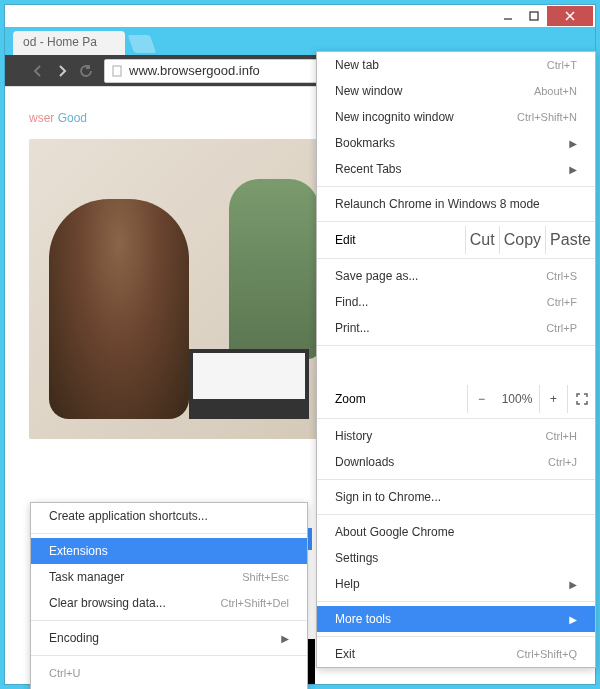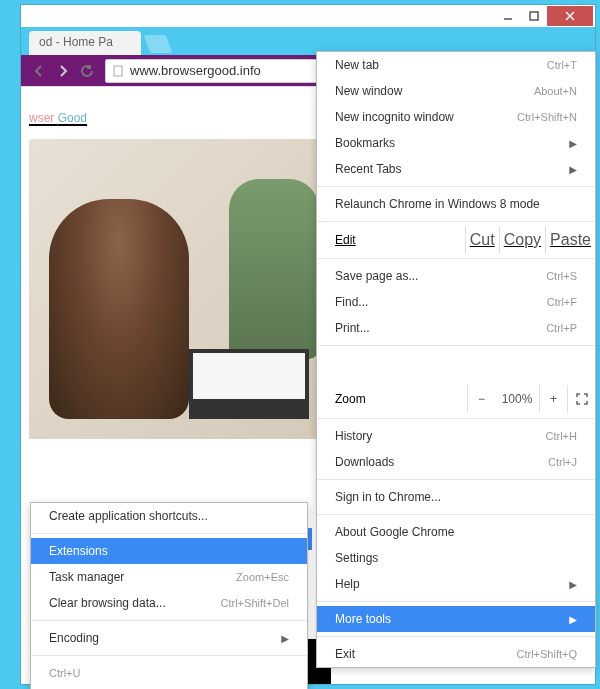--- a/index.html
+++ b/index.html
@@ -1,48 +1,48 @@
 <!DOCTYPE html>
 <html><head>
 <meta charset="utf-8">
 <style>
 *{margin:0;padding:0;box-sizing:border-box;font-family:"Segoe UI",Arial,sans-serif;font-size:12px;}
 body{background:#4dc8ef;width:600px;height:689px;position:relative;overflow:hidden;}
-.window{position:absolute;left:4px;top:4px;right:4px;bottom:4px;background:#fff;border:1px solid #4aa8cc;margin-left:16px;}
+.window{position:absolute;left:4px;top:4px;right:4px;bottom:4px;background:#fff;border:1px solid #4aa8cc;}
 .titlebar{height:22px;background:#fff;display:flex;justify-content:flex-end;align-items:center;padding-right:2px;}
 .tbtn{width:26px;height:20px;display:flex;align-items:center;justify-content:center;color:#555;}
 .tbtn svg{stroke:currentColor;}
 .close-btn{background:#c75050;color:#fff;width:46px;}
 .tabstrip{height:28px;background:#4dc8ef;display:flex;align-items:flex-end;padding-left:8px;}
 .tab{background:#f2f2f2;height:24px;padding:4px 28px 4px 10px;border-radius:4px 4px 0 0;max-width:120px;overflow:hidden;white-space:nowrap;color:#666;position:relative;font-size:11px;}
 .newtab{width:22px;height:18px;background:#85d9f4;margin-left:6px;margin-bottom:2px;transform:skewX(20deg);border-radius:2px;}
-.toolbar{height:32px;display:flex;align-items:center;padding:0 6px;border-bottom:1px solid #ddd;background:#701a75;}
+.toolbar{height:32px;display:flex;align-items:center;padding:0 21px;border-bottom:1px solid #ddd;background:#404040;}
 .navbtn{width:24px;height:24px;display:flex;align-items:center;justify-content:center;color:#888;}
 .omnibox{flex:1;height:24px;border:1px solid #ccc;border-radius:2px;background:#fff;display:flex;align-items:center;padding:0 6px;margin:0 6px;}
 .omnibox .url{flex:1;color:#333;font-size:13px;}
 .menubtn{width:28px;height:26px;border:1px solid #b0b0b0;border-radius:2px;background:#f0f0f0;display:flex;align-items:center;justify-content:center;margin-left:4px;}
 .content{position:relative;height:calc(100% - 82px);background:#fff;overflow:hidden;}
-.hero{position:absolute;left:8px;top:10px;width:300px;text-decoration:underline;}
+.hero{position:absolute;left:24px;top:10px;width:300px;}
 .logo{font-size:28px;font-weight:300;color:#e89090;margin-bottom:10px;}
 .logo .g{color:#6ab3d4;}
 .photo{width:320px;height:300px;background:linear-gradient(135deg,#e8e0d5 0%,#d4c9b8 100%);position:relative;border-radius:2px;overflow:hidden;}
 .person{position:absolute;width:140px;height:220px;background:radial-gradient(ellipse at 50% 20%,#8b6548 0%,#6b4530 40%,#3a2818 100%);left:20px;top:60px;border-radius:60px 60px 20px 20px;}
 .person2{position:absolute;width:90px;height:180px;background:linear-gradient(180deg,#7a9b6e 0%,#5a7550 100%);right:30px;top:40px;border-radius:30px 30px 10px 10px;}
 .laptop{position:absolute;bottom:20px;right:40px;width:120px;height:70px;background:#333;}
 .laptop::after{content:"";position:absolute;top:4px;left:4px;right:4px;bottom:20px;background:#f5f5f5;}
 .blackbar{position:absolute;left:30px;bottom:0;width:280px;height:45px;background:#000;}
 .mainmenu{position:absolute;right:4px;top:51px;width:280px;background:#fff;border:1px solid #bbb;box-shadow:0 2px 8px rgba(0,0,0,0.2);z-index:10;}
 .mi{display:flex;align-items:center;padding:5px 18px;color:#333;height:26px;}
 .mi.hl{background:#3b8af4;color:#fff;}
 .mi .lbl{flex:1;}
 .mi .sc{color:#999;font-size:11px;}
 .mi .arr{color:#666;font-size:10px;}
 .mi.hl .arr{color:#fff;}
 .sep{height:1px;background:#e5e5e5;margin:4px 0;}
-.editrow{display:flex;align-items:center;padding:5px 0 5px 18px;height:28px;text-decoration:underline;}
+.editrow{display:flex;align-items:center;padding:5px 0 5px 18px;height:28px;}
 .editrow .lbl{flex:1;}
 .editbtn{border-left:1px solid #e0e0e0;padding:0 4px;height:28px;display:flex;align-items:center;color:#555;font-size:16px;}
 .zoomrow{display:flex;align-items:center;padding:5px 0 5px 18px;height:30px;margin-top:38px;}
 .zoomrow .lbl{flex:1;}
 .zbtn{width:28px;height:28px;border-left:1px solid #e0e0e0;display:flex;align-items:center;justify-content:center;color:#555;}
 .zval{width:44px;text-align:center;color:#555;}
 .submenu{position:absolute;left:30px;top:502px;width:278px;background:#fff;border:1px solid #bbb;box-shadow:0 2px 8px rgba(0,0,0,0.2);z-index:11;}
 .arrow-link{position:absolute;left:304px;top:528px;width:8px;height:22px;background:#3b8af4;z-index:9;}
 .watermark{position:absolute;left:50%;top:50%;transform:translate(-50%,-50%);font-size:90px;color:rgba(200,200,200,0.12);font-weight:700;pointer-events:none;z-index:5;}
 </style>
@@ -218,21 +218,21 @@
 <div class="submenu">
   <div class="mi">
       <span class="lbl">Create application shortcuts...</span>
     </div>
   <div class="sep"></div>
   <div class="mi hl">
       <span class="lbl">Extensions</span>
     </div>
   <div class="mi">
       <span class="lbl">Task manager</span>
-      <span class="sc">Zoom+Esc</span>
+      <span class="sc">Shift+Esc</span>
     </div>
   <div class="mi">
       <span class="lbl">Clear browsing data...</span>
       <span class="sc">Ctrl+Shift+Del</span>
     </div>
   <div class="sep"></div>
   <div class="mi">
       <span class="lbl">Encoding</span>
       <span class="arr">▶</span>
     </div>

